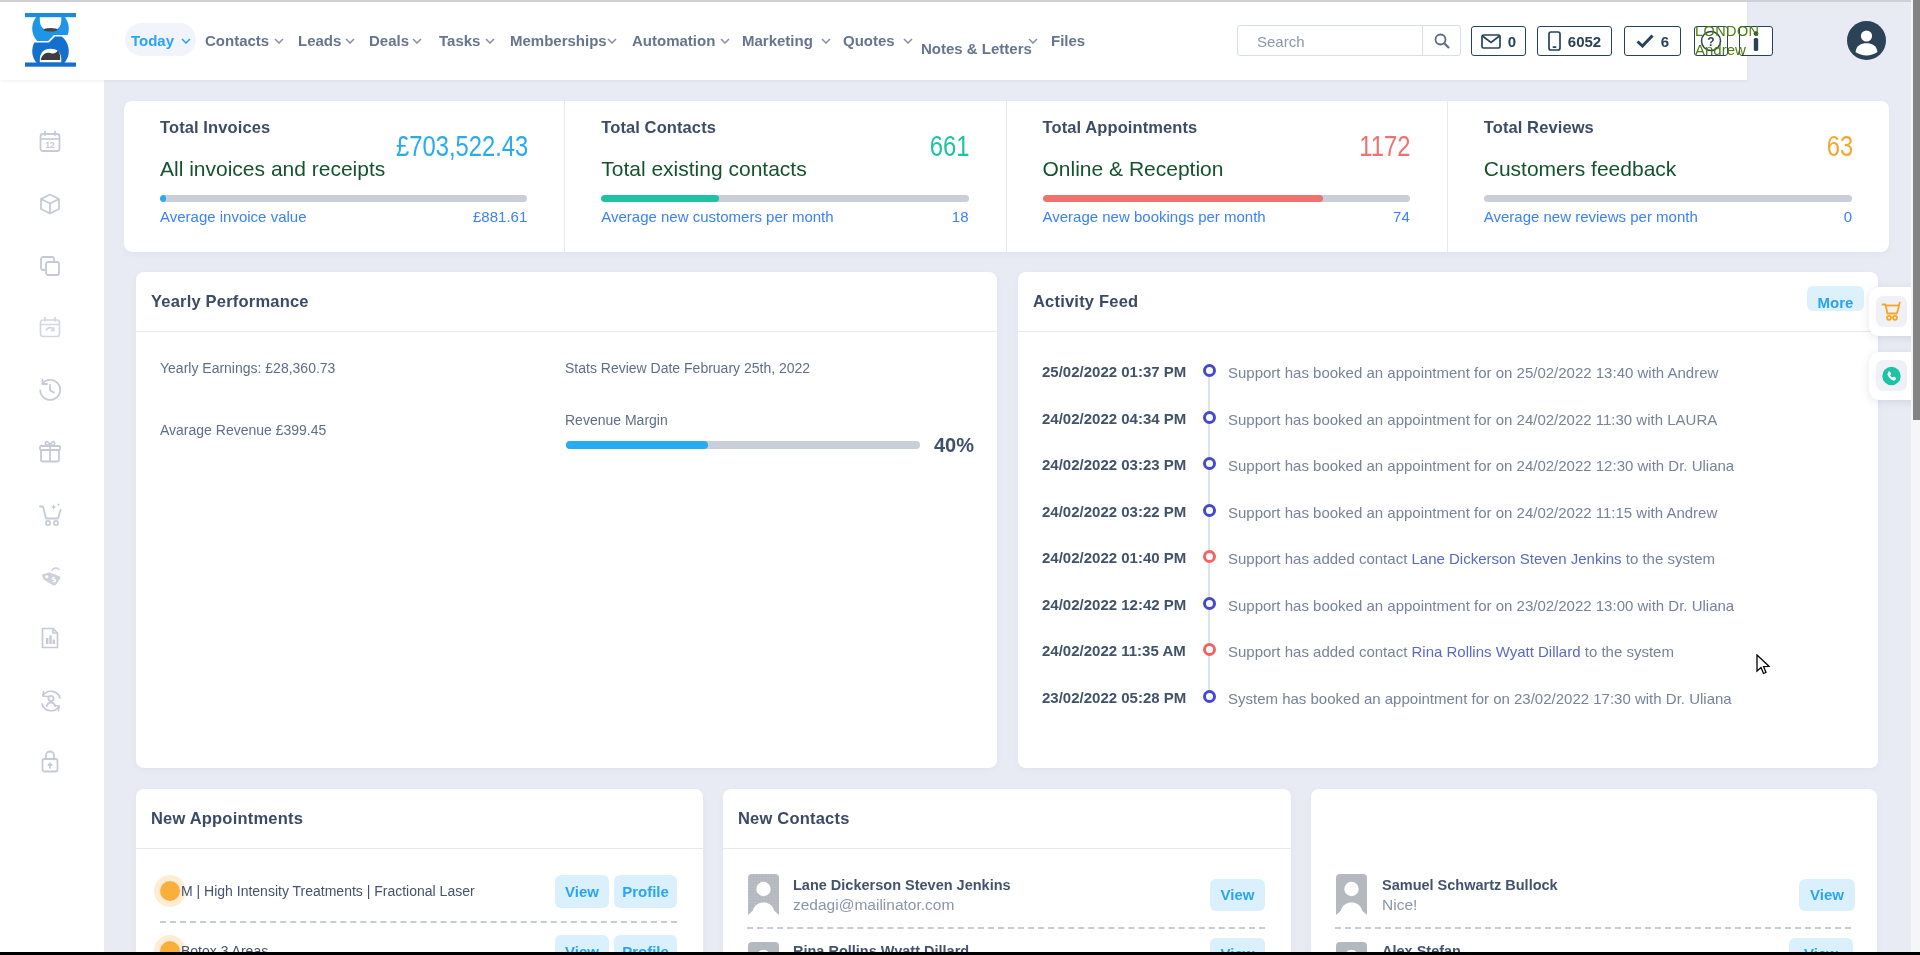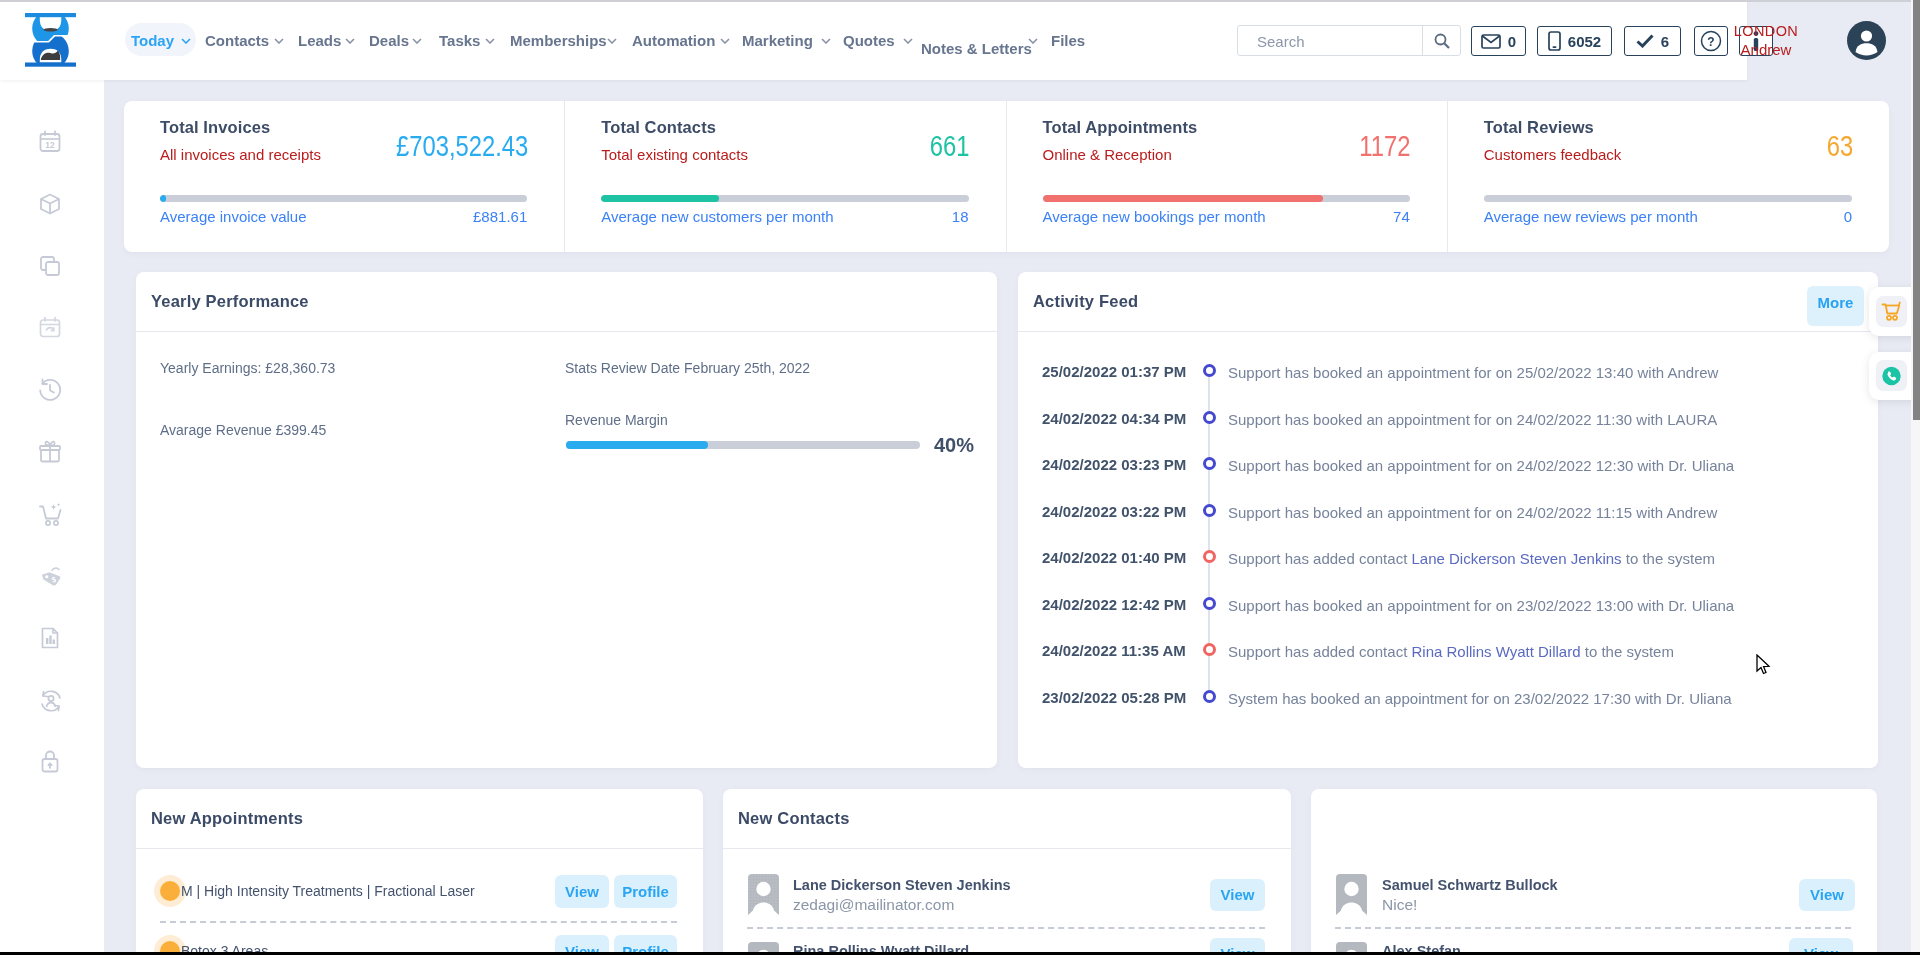--- a/index.html
+++ b/index.html
@@ -10,45 +10,45 @@
 #logo { position:absolute; left:25px; top:13px; }
 nav { position:absolute; left:0; top:0; width:1200px; height:80px; }
 nav .t { position:absolute; top:32px; color:#67758f; font-size:15px; font-weight:600; white-space:nowrap; }
 nav .pill { position:absolute; left:125px; top:23px; width:71px; height:33px; background:#f1f4fa; border-radius:17px; }
 .chev { position:absolute; top:38px; width:10px; height:6px; }
 
 .searchbox { position:absolute; left:1237px; top:25px; width:224px; height:31px; border:1px solid #d9dde4; border-radius:3px; background:#fff; }
 .searchbox .ph { position:absolute; left:19px; top:7px; font-size:15px; color:#8d97a9; }
 .searchbox .sep { position:absolute; right:37px; top:0; width:1px; height:29px; background:#d9dde4; }
 .hbtn { position:absolute; top:26px; height:30px; border:1px solid #28425c; border-radius:3px; display:flex; align-items:center; justify-content:center; gap:7px; color:#28425c; font-size:15px; font-weight:600; background:#fff; }
-.uname { position:absolute; top:23px; width:142px; text-align:center; color:#b91c1c; }
+.uname { position:absolute; top:23px; width:142px; text-align:left; color:#4d7c0f; }
 .uname .l1 { font-size:14.5px; letter-spacing:.4px; }
 .uname .l2 { font-size:15px; margin-top:2px; }
 
 aside { position:absolute; left:0; top:80px; width:104px; height:875px; background:#fff; z-index:30; }
 aside svg { position:absolute; left:38px; }
 
 .card { position:absolute; background:#fff; border-radius:8px; box-shadow:0 2px 6px rgba(90,100,130,.06); }
 
 #stats { left:124px; top:101px; width:1765px; height:151px; display:flex; }
 .stat { width:441.25px; height:151px; border-right:1px solid #e7e9ee; padding:17px 36px 0 36px; position:relative; }
 .stat:last-child { border-right:none; }
 .stat h3 { font-size:16.5px; font-weight:700; color:#3d4c66; letter-spacing:.1px; }
-.stat .sub { font-size:15px; color:#b91c1c; margin-top:9px; }
+.stat .sub { font-size:21px; color:#14532d; margin-top:20px; }
 .stat .val { position:absolute; right:36px; top:29px; font-size:29px; letter-spacing:0; transform:scaleX(.82); transform-origin:100% 50%; }
 .stat .bar { position:absolute; left:36px; right:37px; top:94px; height:7px; border-radius:4px; background:#c9ced8; overflow:hidden; }
 .stat .bar i { display:block; height:7px; border-radius:4px; }
 .stat .foot { position:absolute; left:36px; right:37px; top:107px; display:flex; justify-content:space-between; font-size:15px; color:#3b82f6; }
 
 .ptitle { position:absolute; left:0; top:0; right:0; height:60px; border-bottom:1px solid #e7e8ee; }
 .ptitle span { position:absolute; left:15px; top:20px; font-size:16.5px; font-weight:700; color:#3b4a66; letter-spacing:.2px; }
 #yp { left:136px; top:272px; width:861px; height:496px; }
 #af { left:1018px; top:272px; width:860px; height:496px; }
 .kv { position:absolute; font-size:14px; color:#5f6e88; }
-#af .more { position:absolute; right:14px; top:14px; width:57px; height:40px; background:#ddf1fd; color:#2aa2f0; border-radius:6px; font-size:15px; font-weight:700; text-align:center; line-height:34px; }
+#af .more { position:absolute; right:14px; top:14px; width:57px; height:25px; background:#ddf1fd; color:#2aa2f0; border-radius:6px; font-size:15px; font-weight:700; text-align:center; line-height:34px; }
 .feedline { position:absolute; left:190px; background:#dee2eb; width:2px; z-index:1; }
 .frow { position:absolute; z-index:2; }
 .frow .ts { position:absolute; left:0; top:0; width:148px; font-size:15px; font-weight:700; color:#41526b; white-space:nowrap; }
 .frow .ring { position:absolute; left:161px; top:1px; width:13px; height:13px; border-radius:50%; background:#fff; border:3.5px solid #4449cf; }
 .frow .ring.red { border-color:#f06562; }
 .frow .txt { position:absolute; left:186px; top:1px; width:660px; font-size:15px; color:#76839b; white-space:nowrap; }
 .frow .txt a { color:#5a6ac0; text-decoration:none; }
 
 #na { left:136px; top:789px; width:567px; height:200px; }
 #nc { left:723px; top:789px; width:568px; height:200px; }

